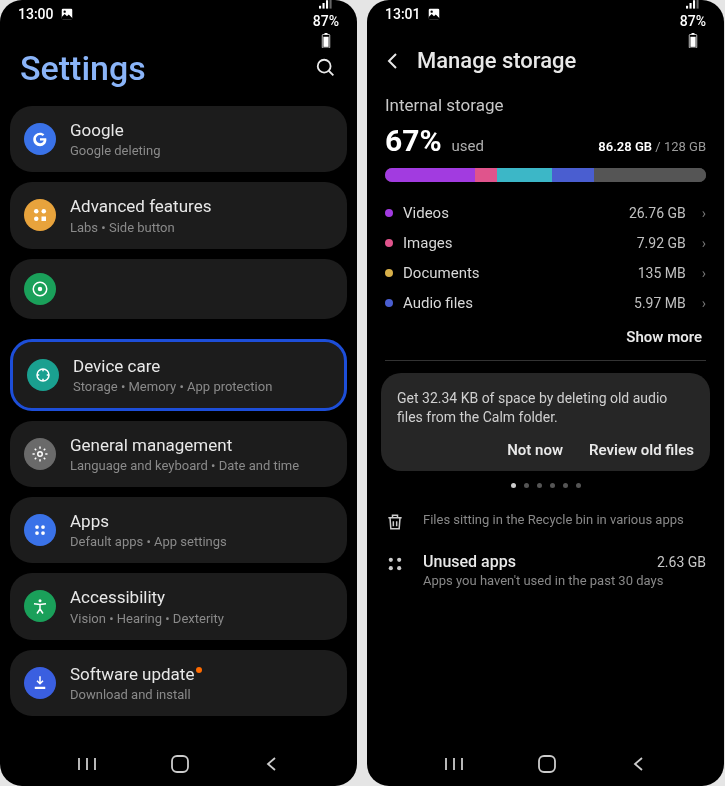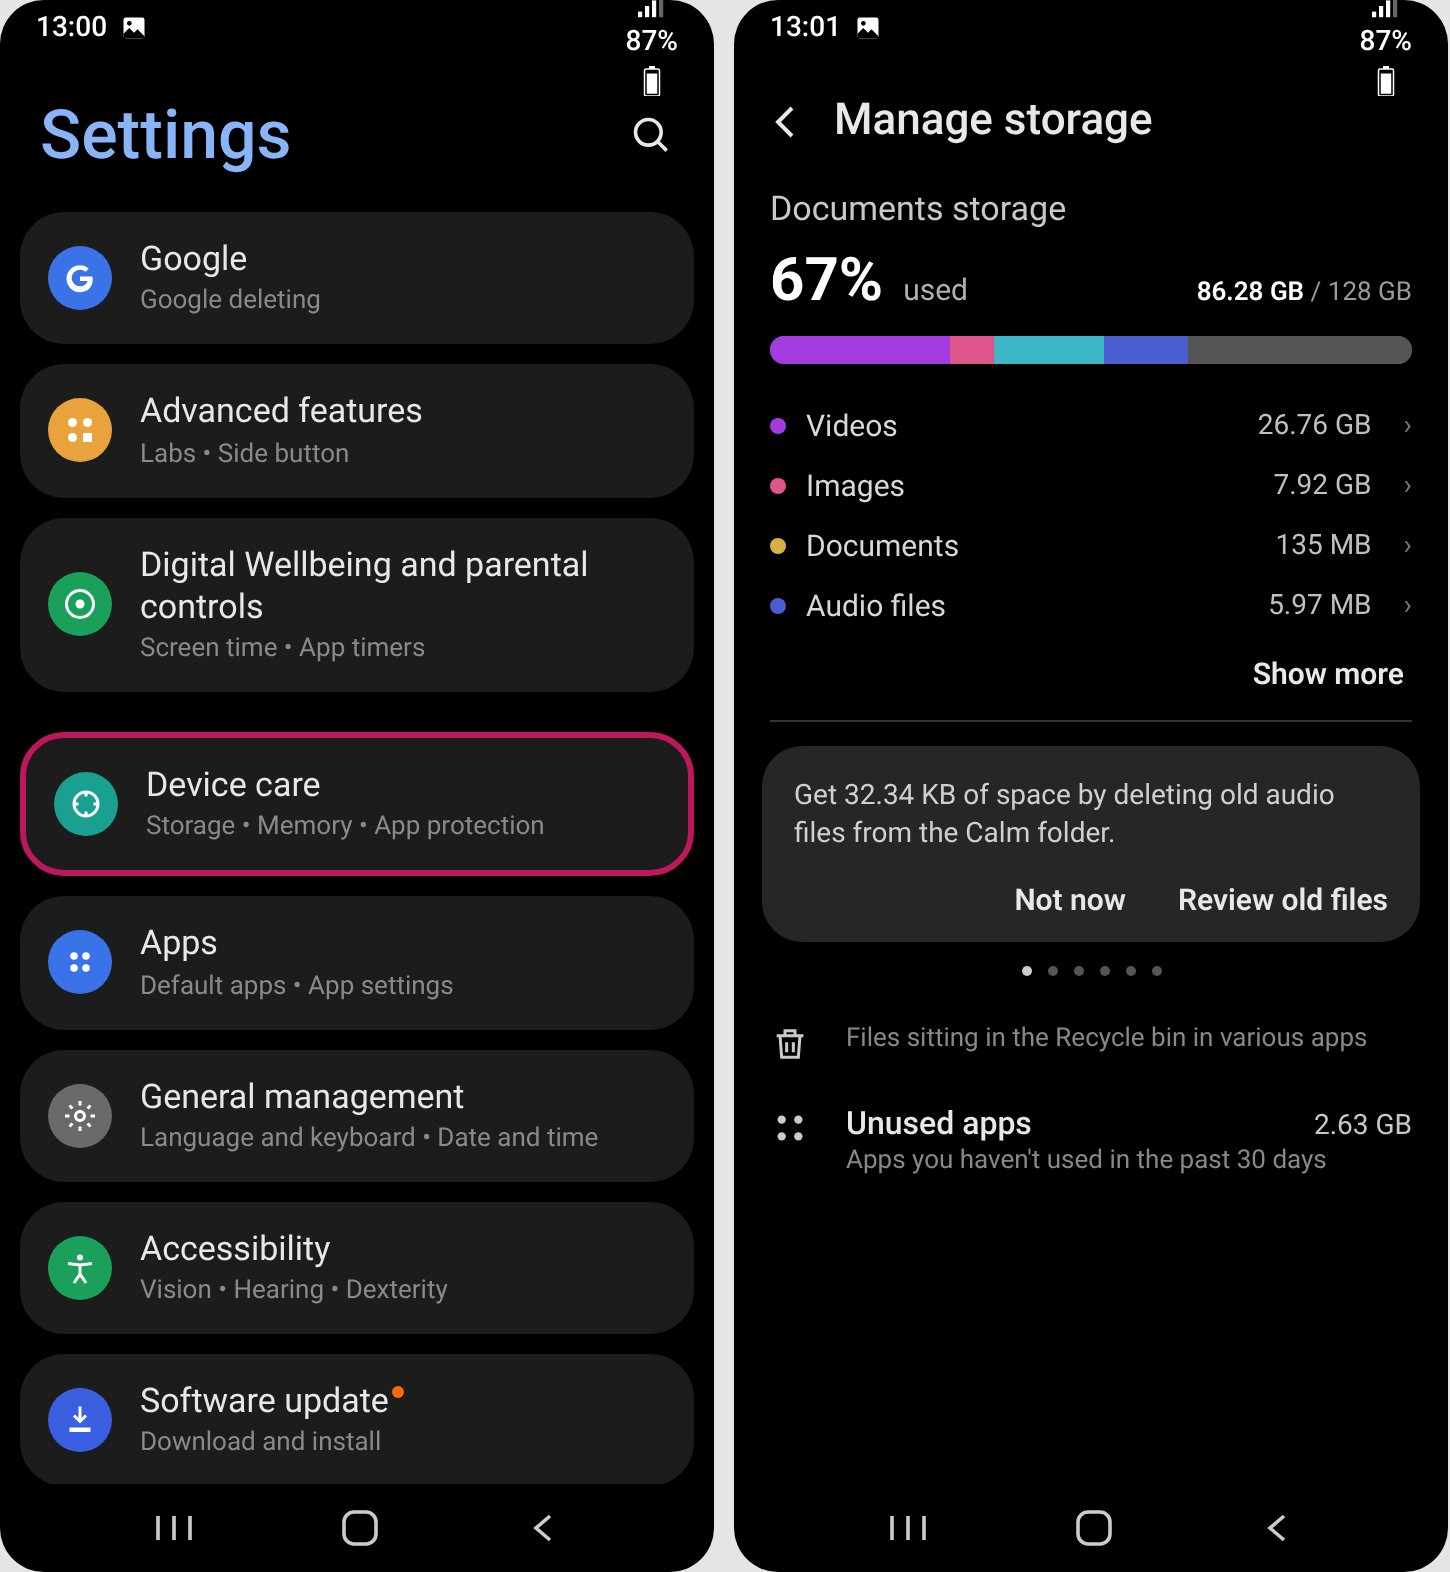--- a/index.html
+++ b/index.html
@@ -62,21 +62,21 @@
   .card {
     background: #1c1c1c;
     border-radius: 22px;
     padding: 14px 14px;
     margin-bottom: 10px;
     display: flex;
     align-items: center;
     gap: 14px;
   }
   .card.highlighted {
-    border: 3px solid #be185d;
+    border: 3px solid #1d4ed8;
     margin-top: 20px;
   }
   .card-icon {
     width: 32px;
     height: 32px;
     border-radius: 50%;
     display: flex;
     align-items: center;
     justify-content: center;
     flex-shrink: 0;
@@ -294,61 +294,57 @@
             <div class="card-sub">Labs  •  Side button</div>
           </div>
         </div>
         <div class="card">
           <div class="card-icon" style="background:#1aa05a">
             <svg width="18" height="18" viewBox="0 0 24 24" fill="#fff">
               <circle cx="12" cy="12" r="9" fill="none" stroke="#fff" stroke-width="2"></circle>
               <circle cx="12" cy="12" r="3"></circle>
             </svg>
           </div>
-          <div class="card-text">
-            <div class="card-title">Digital Wellbeing and parental controls</div>
-            <div class="card-sub">Screen time  •  App timers</div>
-          </div>
         </div>
         <div class="card highlighted">
           <div class="card-icon" style="background:#1aa090">
             <svg width="18" height="18" viewBox="0 0 24 24" fill="#fff">
               <circle cx="12" cy="12" r="8" fill="none" stroke="#fff" stroke-width="2"></circle>
               <path d="M12 4v3M12 17v3M4 12h3M17 12h3" stroke="#fff" stroke-width="2"></path>
             </svg>
           </div>
           <div class="card-text">
             <div class="card-title">Device care</div>
             <div class="card-sub">Storage  •  Memory  •  App protection</div>
+          </div>
+        </div>
+        <div class="card">
+          <div class="card-icon" style="background:#6a6a6a">
+            <svg width="18" height="18" viewBox="0 0 24 24" fill="#fff">
+              <circle cx="12" cy="12" r="3" fill="none" stroke="#fff" stroke-width="2"></circle>
+              <path d="M12 2v3M12 19v3M2 12h3M19 12h3M5 5l2 2M17 17l2 2M19 5l-2 2M5 19l2-2" stroke="#fff" stroke-width="2"></path>
+            </svg>
+          </div>
+          <div class="card-text">
+            <div class="card-title">General management</div>
+            <div class="card-sub">Language and keyboard  •  Date and time</div>
           </div>
         </div>
         <div class="card">
           <div class="card-icon" style="background:#3a72e8">
             <svg width="18" height="18" viewBox="0 0 24 24" fill="#fff">
               <circle cx="8" cy="8" r="2.5"></circle>
               <circle cx="16" cy="8" r="2.5"></circle>
               <circle cx="8" cy="16" r="2.5"></circle>
               <circle cx="16" cy="16" r="2.5"></circle>
             </svg>
           </div>
           <div class="card-text">
             <div class="card-title">Apps</div>
             <div class="card-sub">Default apps  •  App settings</div>
-          </div>
-        </div>
-        <div class="card">
-          <div class="card-icon" style="background:#6a6a6a">
-            <svg width="18" height="18" viewBox="0 0 24 24" fill="#fff">
-              <circle cx="12" cy="12" r="3" fill="none" stroke="#fff" stroke-width="2"></circle>
-              <path d="M12 2v3M12 19v3M2 12h3M19 12h3M5 5l2 2M17 17l2 2M19 5l-2 2M5 19l2-2" stroke="#fff" stroke-width="2"></path>
-            </svg>
-          </div>
-          <div class="card-text">
-            <div class="card-title">General management</div>
-            <div class="card-sub">Language and keyboard  •  Date and time</div>
           </div>
         </div>
         <div class="card">
           <div class="card-icon" style="background:#1aa05a">
             <svg width="18" height="18" viewBox="0 0 24 24" fill="#fff">
               <circle cx="12" cy="5" r="2"></circle>
               <path d="M4 9l8 1 8-1M12 10v6M12 16l-4 6M12 16l4 6" stroke="#fff" stroke-width="2" fill="none"></path>
             </svg>
           </div>
           <div class="card-text">
@@ -416,21 +412,21 @@
   </div>
 
   <div class="content">
     <div class="header2">
       <svg class="back-arrow" width="20" height="20" viewBox="0 0 20 20" fill="none" stroke="currentColor" stroke-width="2">
           <polyline points="13,3 6,10 13,17"></polyline>
         </svg>
       <span class="header2-title">Manage storage</span>
     </div>
 
-    <div class="section-title">Documents storage</div>
+    <div class="section-title">Internal storage</div>
     <div class="percent-row">
       <div>
         <span class="percent-big">67%</span>
         <span class="percent-label">used</span>
       </div>
       <div class="storage-nums">
         <span class="used">86.28 GB</span>
         <span> / </span><span>128 GB</span>
       </div>
     </div>

